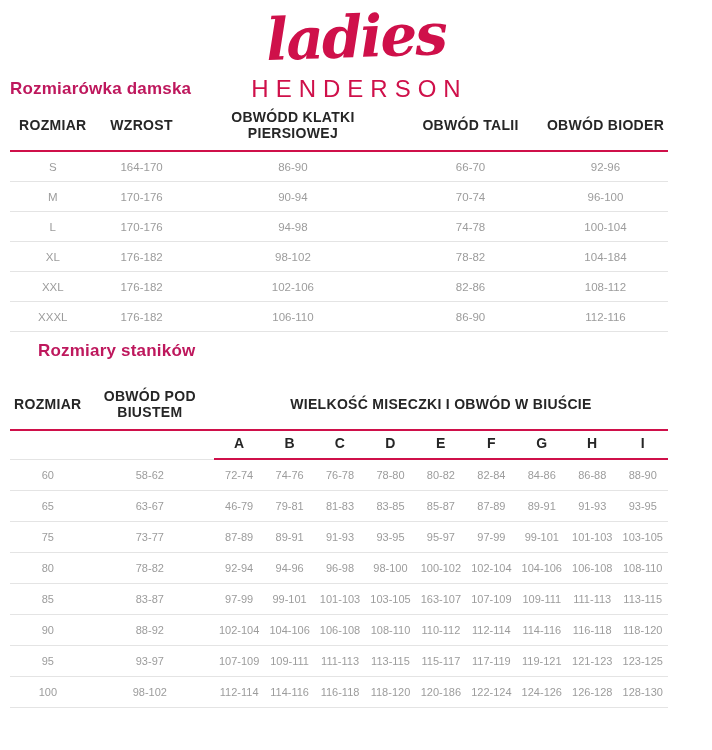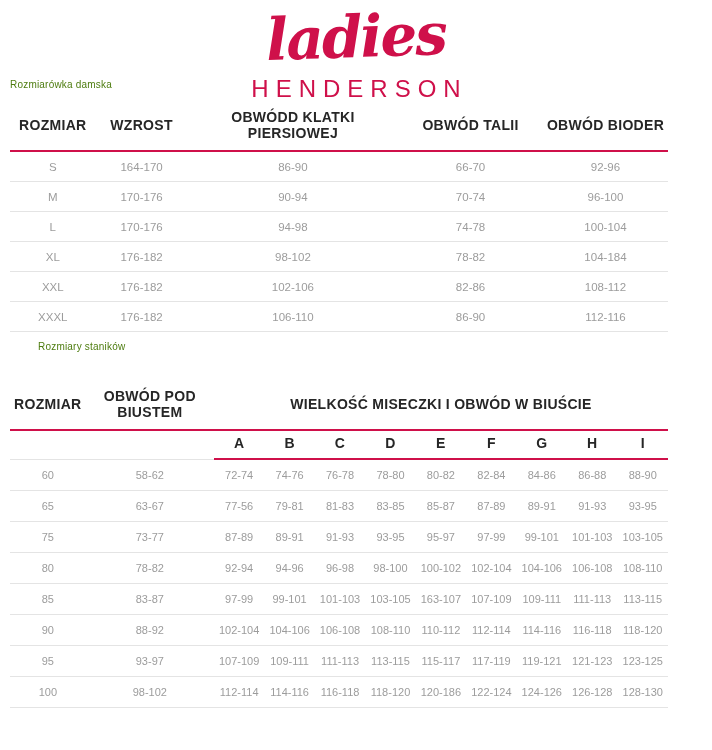--- a/index.html
+++ b/index.html
@@ -15,21 +15,21 @@
     color:var(--brand,#cf104a);
     transform:rotate(-2deg);
   }
   .logo-name{
     position:absolute;top:75px;left:0;width:100%;text-align:center;
     font-size:24px;font-weight:500;letter-spacing:7px;text-indent:7px;
     color:var(--brand,#cf104a);
   }
   .section-title{
     position:absolute;left:10px;
-    font-size:10px;font-weight:400;color:#4d7c0f;letter-spacing:.2px;
+    font-size:17px;font-weight:700;color:#be185d;letter-spacing:.2px;
   }
   .title1{top:79px;}
   .title2{top:341px;margin-left:28px;}
   .tbl-wrap{position:absolute;left:10px;width:658px;}
   .t1-wrap{top:104px;}
   .t2-wrap{top:383px;}
   table{border-collapse:collapse;table-layout:fixed;width:658px;}
   th{
     font-size:14px;font-weight:700;color:var(--header_text,#262626);
     text-align:center;letter-spacing:.3px;
@@ -170,21 +170,21 @@
             <td>78-80</td>
             <td>80-82</td>
             <td>82-84</td>
             <td>84-86</td>
             <td>86-88</td>
             <td>88-90</td>
           </tr>
           <tr>
             <td>65</td>
             <td>63-67</td>
-            <td>77-56</td>
+            <td>46-79</td>
             <td>79-81</td>
             <td>81-83</td>
             <td>83-85</td>
             <td>85-87</td>
             <td>87-89</td>
             <td>89-91</td>
             <td>91-93</td>
             <td>93-95</td>
           </tr>
           <tr>

